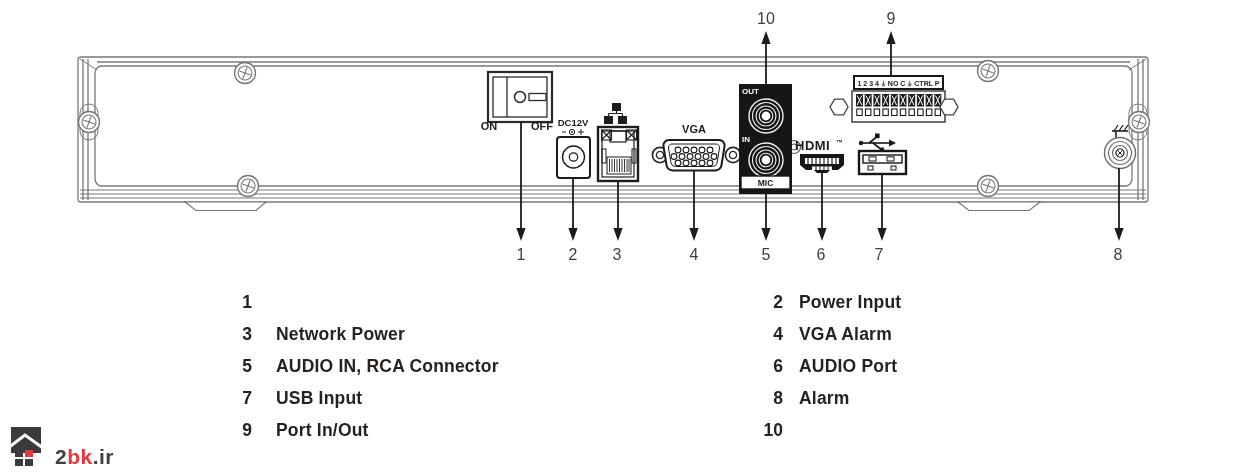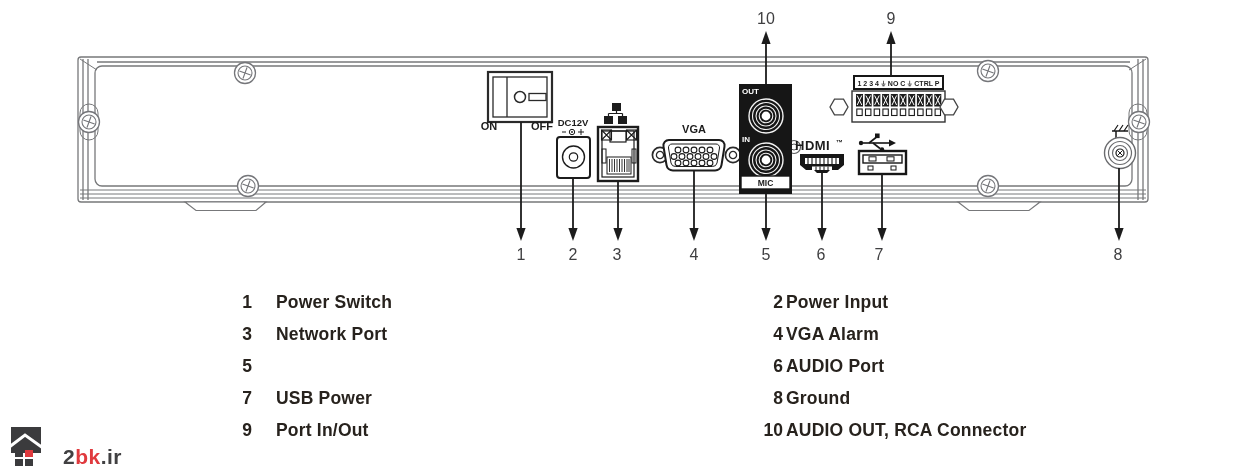--- a/index.html
+++ b/index.html
@@ -13,25 +13,25 @@
   svg text{font-family:"Liberation Sans",sans-serif}
 
   
   .legend-col{position:absolute;display:flex;flex-direction:column;color:#27221d}
   .legend-col-left{left:230px;top:286px;width:480px}
   .legend-col-right{left:748px;top:286px;width:480px}
   .legend-row{display:flex;align-items:center;height:32px}
   .legend-num{width:22px;text-align:right;font-size:17.5px;font-weight:600;flex:0 0 auto}
   .legend-col-right .legend-num{width:35px}
   .legend-label{margin-left:24px;font-size:17.5px;font-weight:600;letter-spacing:.2px;white-space:nowrap}
-  .legend-col-right .legend-label{margin-left:3px}
+  .legend-col-right .legend-label{margin-left:16px}
 
   
   .watermark{position:absolute;left:8px;top:427px;display:flex;align-items:flex-end}
-  .wm-text{font-size:21px;font-weight:bold;line-height:1;margin-left:17px;letter-spacing:.5px}
+  .wm-text{font-size:21px;font-weight:bold;line-height:1;margin-left:9px;letter-spacing:.5px}
   .wm-dark{color:#414042}
   .wm-red{color:#e03a3e}
 </style>
 </head>
 <body>
 
 <div class="stage">
 
   <svg class="diagram" width="1255" height="476" viewBox="0 0 1255 476">
     <defs>
@@ -255,32 +255,32 @@
       <text x="879" y="260">7</text>
       <text x="1118" y="260">8</text>
       <text x="891" y="24">9</text>
       <text x="766" y="24">10</text>
     </g>
   </svg>
 
   <div class="legend-col legend-col-left">
     <div class="legend-row">
       <span class="legend-num">1</span>
-      <span class="legend-label">Power Switch</span>
     </div>
     <div class="legend-row">
       <span class="legend-num">3</span>
-      <span class="legend-label">Network Port</span>
+      <span class="legend-label">Network Power</span>
     </div>
     <div class="legend-row">
       <span class="legend-num">5</span>
+      <span class="legend-label">AUDIO IN, RCA Connector</span>
     </div>
     <div class="legend-row">
       <span class="legend-num">7</span>
-      <span class="legend-label">USB Power</span>
+      <span class="legend-label">USB Input</span>
     </div>
     <div class="legend-row">
       <span class="legend-num">9</span>
       <span class="legend-label">Port In/Out</span>
     </div>
   </div>
 
   <div class="legend-col legend-col-right">
     <div class="legend-row">
       <span class="legend-num">2</span>
@@ -289,25 +289,24 @@
     <div class="legend-row">
       <span class="legend-num">4</span>
       <span class="legend-label">VGA Alarm</span>
     </div>
     <div class="legend-row">
       <span class="legend-num">6</span>
       <span class="legend-label">AUDIO Port</span>
     </div>
     <div class="legend-row">
       <span class="legend-num">8</span>
-      <span class="legend-label">Ground</span>
+      <span class="legend-label">Alarm</span>
     </div>
     <div class="legend-row">
       <span class="legend-num">10</span>
-      <span class="legend-label">AUDIO OUT, RCA Connector</span>
     </div>
   </div>
 
   <div class="watermark">
     <svg width="38" height="40" viewBox="0 0 38 40">
       <rect x="3" y="0" width="30" height="26" fill="#3b3b3d"></rect>
       <polyline points="0,21 17,8 35,21" fill="none" stroke="#ffffff" stroke-width="3"></polyline>
       <rect x="7" y="23" width="8" height="7" fill="#3b3b3d"></rect>
       <rect x="17" y="23" width="8" height="7" fill="#e03a3e"></rect>
       <rect x="7" y="32" width="8" height="7" fill="#3b3b3d"></rect>

